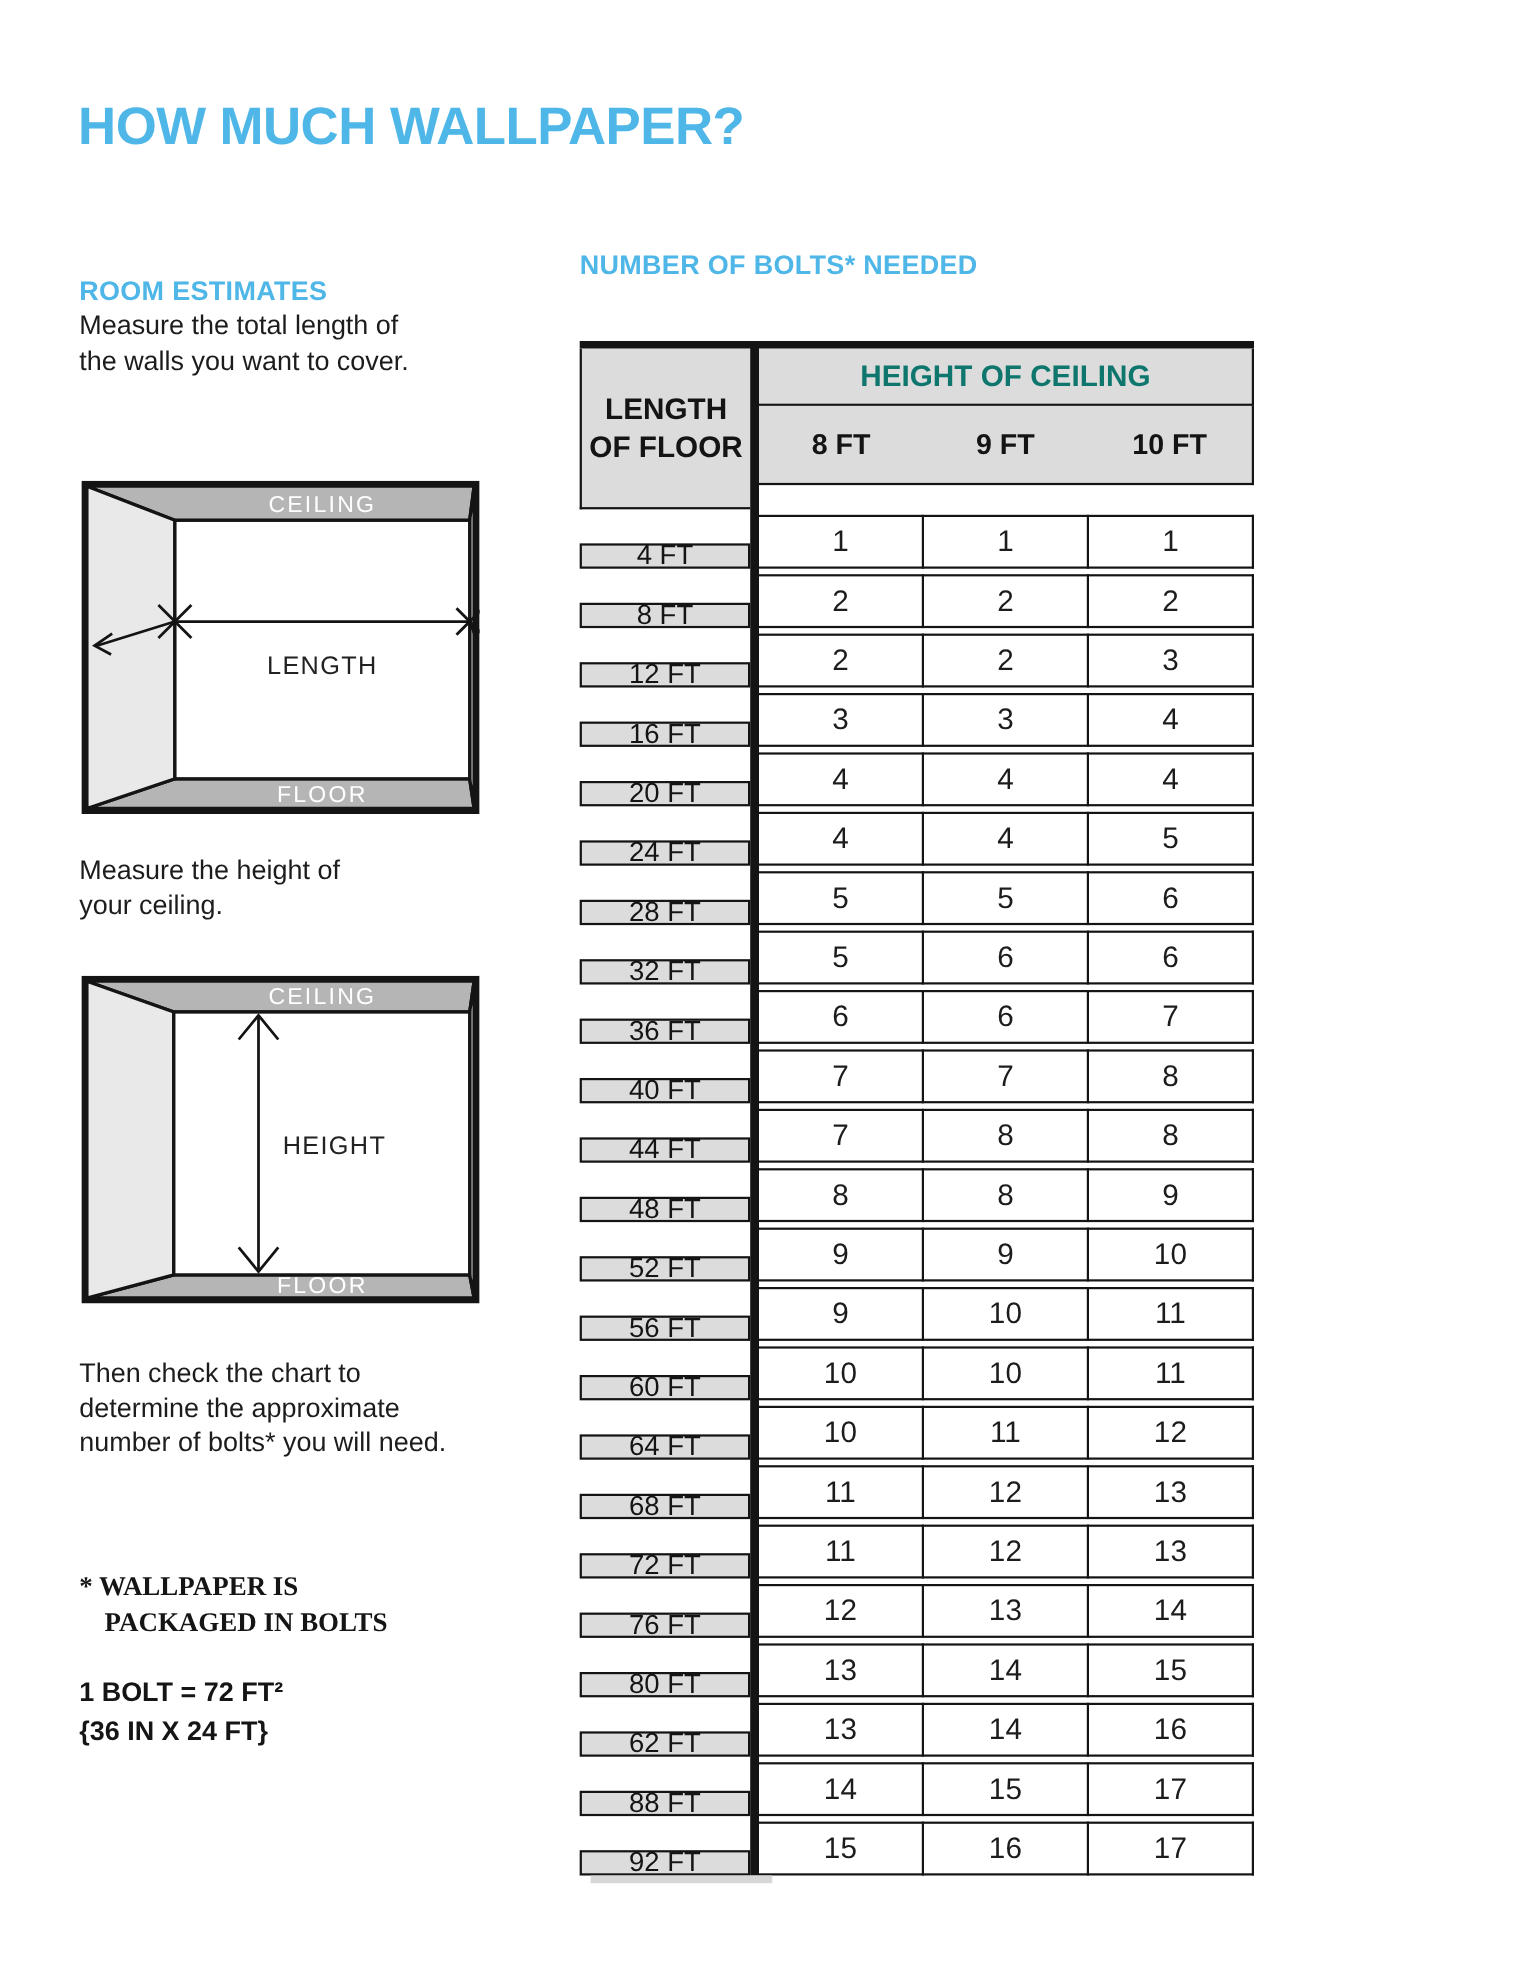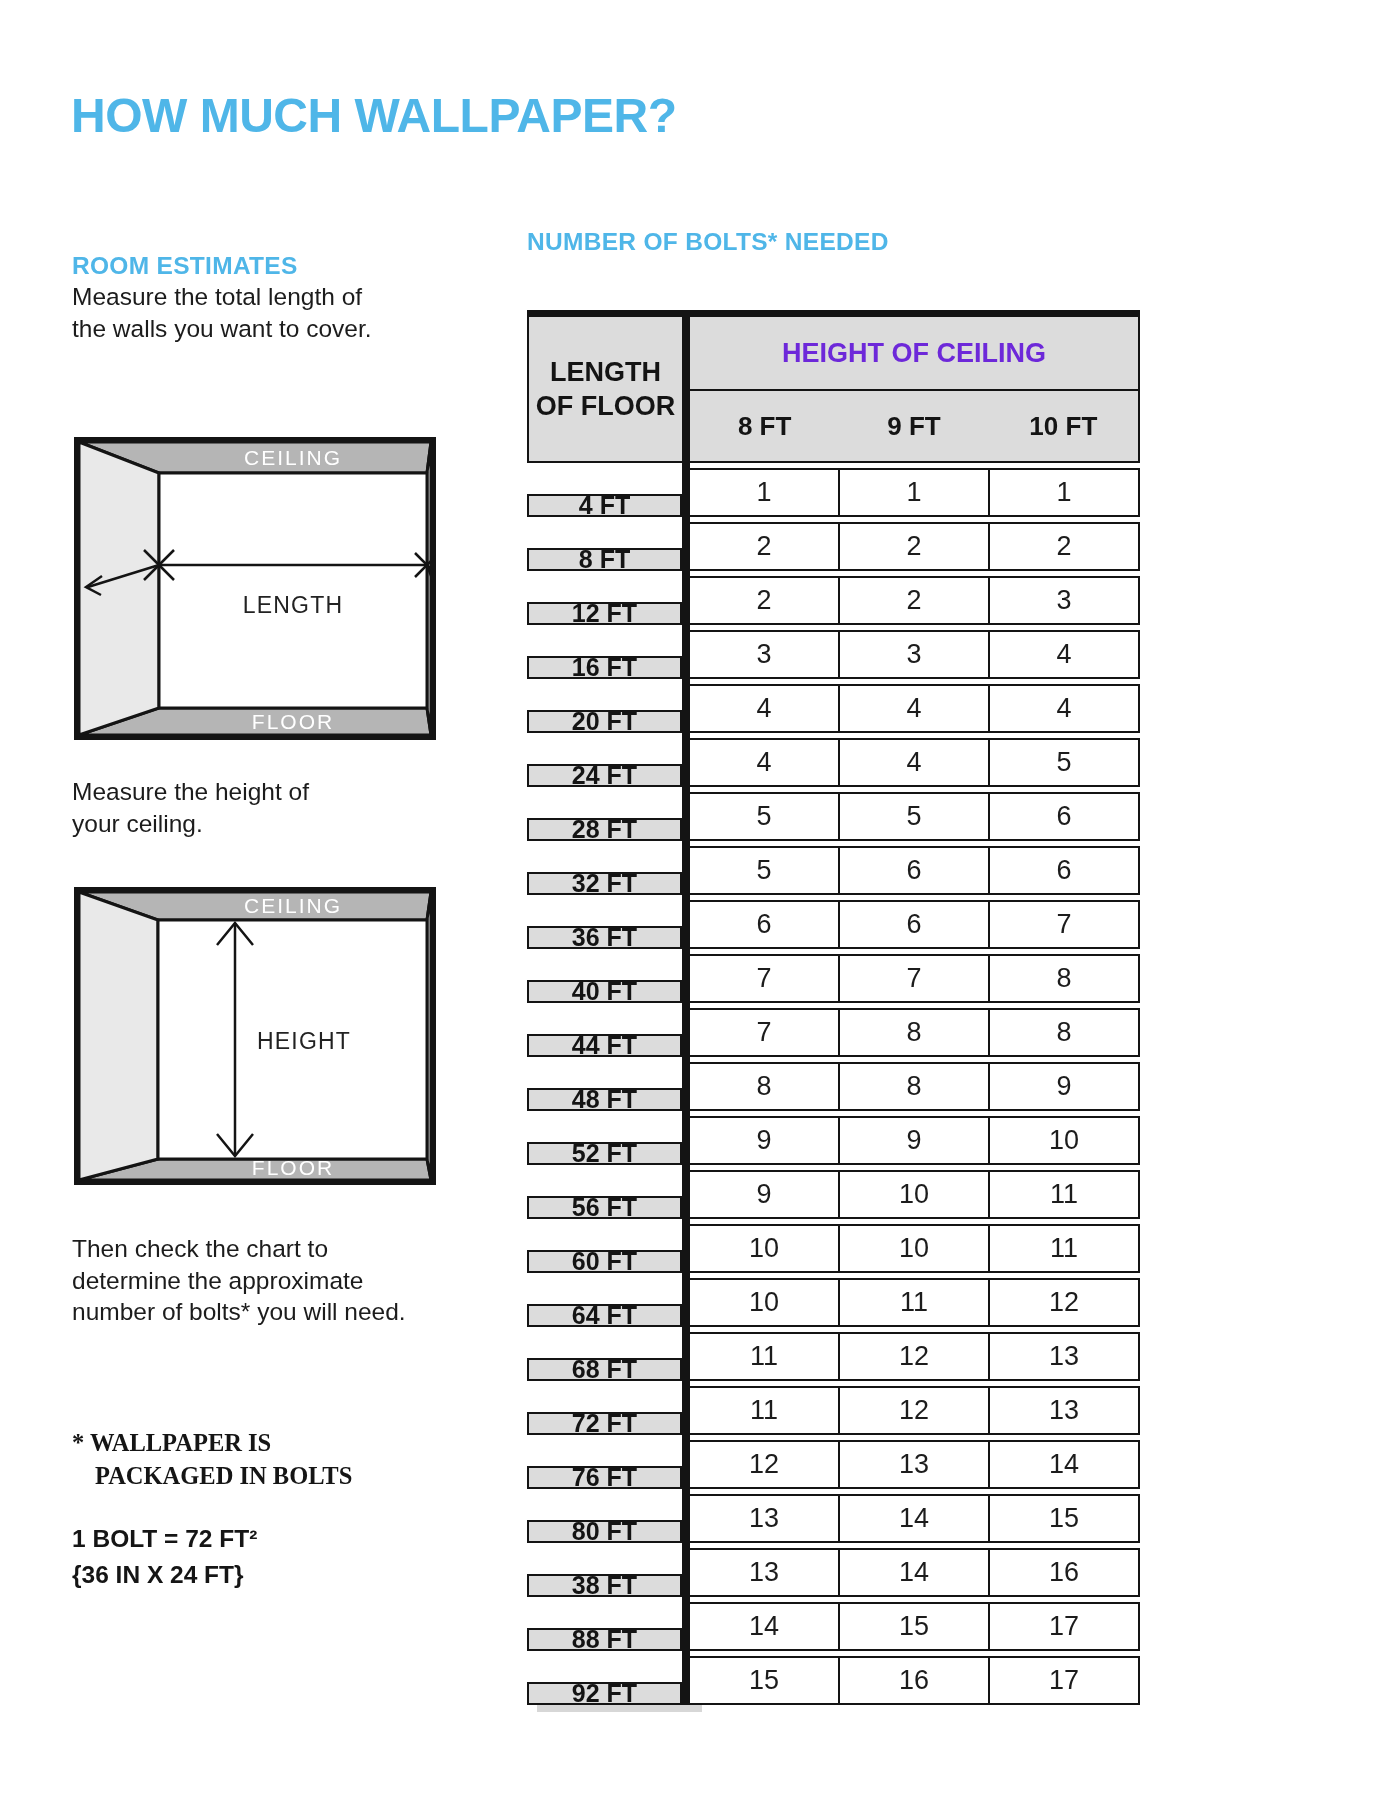--- a/index.html
+++ b/index.html
@@ -44,37 +44,37 @@
   .t-bar { position:absolute; left:155px; top:0; width:8px; height:1395px; background:#141414; }
   .t-header { display:flex; }
   .lh-cell {
     width:155px; height:146px; background:#dcdcdc; box-sizing:border-box;
     border-left:2.5px solid #141414; border-bottom:2.5px solid #141414;
     display:flex; flex-direction:column; justify-content:center; align-items:center;
     font-weight:bold; font-size:27px; line-height:34px; color:#141414;
   }
   .dh { width:458px; padding-left:8px; box-sizing:border-box; }
   .hoc {
-    height:74px; background:#dcdcdc; box-sizing:border-box;
+    height:52px; background:#dcdcdc; box-sizing:border-box;
     border-bottom:2.5px solid #141414; border-right:2.5px solid #141414;
     display:flex; align-items:center; justify-content:center;
-    font-weight:bold; font-size:27px; color:#6d28d9;
+    font-weight:bold; font-size:27px; color:#0f766e;
   }
   .sub {
     height:72px; background:#dcdcdc; box-sizing:border-box; display:flex;
     border-bottom:2.5px solid #141414; border-right:2.5px solid #141414;
   }
   .subcell { width:150px; display:flex; align-items:center; justify-content:center;
              font-weight:bold; font-size:26px; color:#141414; }
   .t-rows { display:flex; flex-direction:column; gap:5px; padding-top:5px; }
   .trow { display:flex; height:49px; }
   .cell { box-sizing:border-box; display:flex; align-items:center; justify-content:center; }
   .cell.label {
     width:155px; background:#dcdcdc; border:2.5px solid #141414;
-    font-weight:bold; font-size:25px; margin-right:8px; color:#141414;margin-top:26px;
+    font-weight:normal; font-size:25px; margin-right:8px; color:#141414;margin-top:26px;
   }
   .cell.data {
     width:150px; background:#ffffff; border:2.5px solid #141414; border-left:none;
     font-size:27px; color:#1c1c1c;
   }
   .t-shadow { position:absolute; left:10px; top:1395px; width:165px; height:7px; background:#d7d7d7; }
 </style>
 </head>
 <body>
 
@@ -278,21 +278,21 @@
         <div class="cell data">13</div>
         <div class="cell data">14</div>
       </div>
       <div class="trow">
         <div class="cell label">80 FT</div>
         <div class="cell data">13</div>
         <div class="cell data">14</div>
         <div class="cell data">15</div>
       </div>
       <div class="trow">
-        <div class="cell label">38 FT</div>
+        <div class="cell label">62 FT</div>
         <div class="cell data">13</div>
         <div class="cell data">14</div>
         <div class="cell data">16</div>
       </div>
       <div class="trow">
         <div class="cell label">88 FT</div>
         <div class="cell data">14</div>
         <div class="cell data">15</div>
         <div class="cell data">17</div>
       </div>

